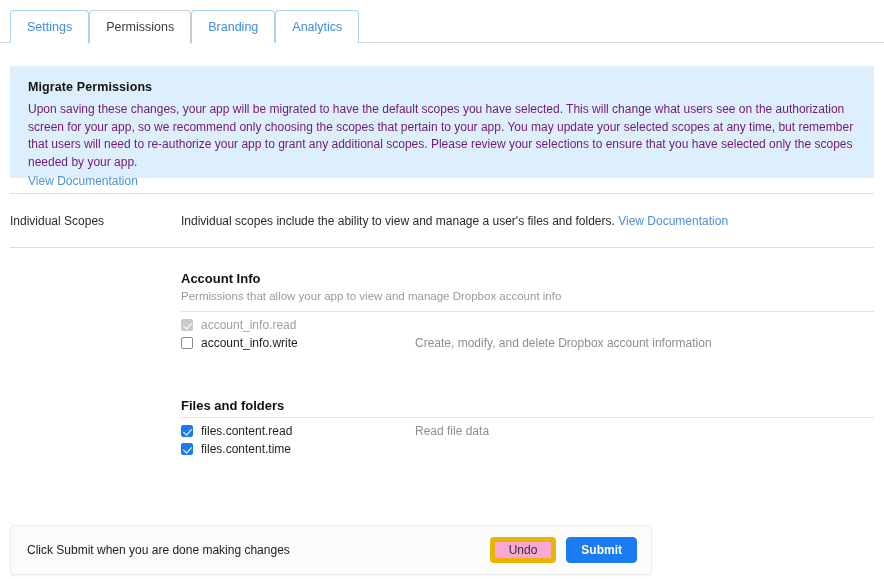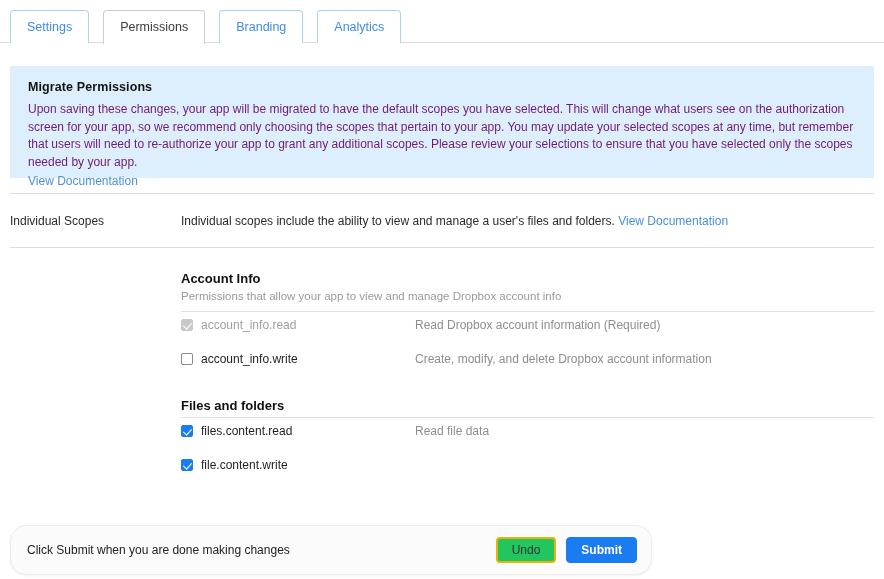--- a/index.html
+++ b/index.html
@@ -28,21 +28,21 @@
     font-size: 12.5px; line-height: 1;
     background: #ffffff;
     border: 1px solid #a8d4f5;
     border-bottom: none;
     border-top-left-radius: 4px; border-top-right-radius: 4px;
     color: #3f8ce0;
     margin-right: 0;
     position: relative;
     white-space: nowrap;
   }
-  .tab + .tab { margin-left: 14px; text-align: right; }
+  .tab + .tab { margin-left: 0; text-align: right; }
   .tab.active {
     border-color: #cfcfcf;
     color: #3c3c3c;
     z-index: 3;
     height: 34px;
   }
   .tab.active::after {
     content: ""; position: absolute; left: 0; right: 0; bottom: -1px;
     height: 2px; background: #ffffff;
   }
@@ -90,21 +90,21 @@
   .group.g2 { top: 398px; }
   .group-title {
     font-size: 13px; font-weight: bold; color: #111111; margin: 0 0 4px 0;
   }
   .group-sub {
     font-size: 11.5px; color: #9a9a9a; margin: 0 0 9px 0;
   }
   .group-rule { width: 693px; height: 1px; background: #e2e2e2; }
 
   .scope-item {
-    display: flex; align-items: center; height: 18px; margin-top: 16px;
+    display: flex; align-items: center; height: 18px; 
   }
   .scope-item.first { margin-top: 4px; }
   .scope-name {
     font-size: 12px; color: #1f1f1f; margin-left: 8px; width: 214px;
   }
   .scope-item.disabled .scope-name { color: #a0a0a0; }
   .scope-desc { font-size: 12px; color: #8e8e8e; }
 
   
   .cb {
@@ -116,33 +116,33 @@
   .cb.checked-disabled { background: #c9c9c9; border: 1px solid #c9c9c9; }
   .cb.checked::after, .cb.checked-disabled::after {
     content: ""; position: absolute; left: 3px; top: 1px;
     width: 4px; height: 7px; border: solid #ffffff;
     border-width: 0 1.8px 1.8px 0; transform: rotate(42deg);
   }
 
   
   .actionbar {
     position: absolute; left: 10px; top: 525px; width: 642px; height: 50px;
-    background: #fbfbfb; border: 1px solid #ececec; border-radius: 16px;
+    background: #fbfbfb; border: 1px solid #ececec; border-radius: 4px;
     box-shadow: 0 1px 2px rgba(0,0,0,0.05);
     display: flex; align-items: center; padding: 0 14px 0 16px;
   }
   .actionbar-text { font-size: 12px; color: #222222; flex: 1; }
   .btn {
     font-family: "Liberation Sans", sans-serif;
     font-size: 12px; height: 26px; border-radius: 4px; cursor: pointer;
     display: inline-flex; align-items: center; justify-content: center;
     padding: 0 14px; white-space: nowrap;
   }
   .btn-undo {
-    background: #22c55e; border: 2px solid #eab308; color: #333333;
+    background: #f9a8d4; border: 5px solid #eab308; color: #333333;
     min-width: 58px; margin-right: 10px;
   }
   .btn-migrate {
     background: #1a7cf0; border: 1px solid #1a7cf0; color: #ffffff;
     font-weight: bold; min-width: 62px;
   }
 </style>
 </head>
 <body>
 
@@ -185,21 +185,20 @@
   <div class="rule r2"></div>
 
   <div class="group g1">
     <div class="group-title">Account Info</div>
     <div class="group-sub">Permissions that allow your app to view and manage Dropbox account info</div>
     <div class="group-rule"></div>
 
     <div class="scope-item first disabled">
       <span class="cb checked-disabled"></span>
       <span class="scope-name">account_info.read</span>
-      <span class="scope-desc">Read Dropbox account information (Required)</span>
     </div>
 
     <div class="scope-item">
       <span class="cb empty"></span>
       <span class="scope-name">account_info.write</span>
       <span class="scope-desc">Create, modify, and delete Dropbox account information</span>
     </div>
   </div>
 
   <div class="group g2">
@@ -207,21 +206,21 @@
     <div class="group-rule"></div>
 
     <div class="scope-item first">
       <span class="cb checked"></span>
       <span class="scope-name">files.content.read</span>
       <span class="scope-desc">Read file data</span>
     </div>
 
     <div class="scope-item">
       <span class="cb checked"></span>
-      <span class="scope-name">file.content.write</span>
+      <span class="scope-name">files.content.time</span>
     </div>
   </div>
 
   <div class="actionbar">
     <div class="actionbar-text">Click Submit when you are done making changes</div>
     <button class="btn btn-undo">Undo</button>
     <button class="btn btn-migrate">Submit</button>
   </div>
 
 </div>

